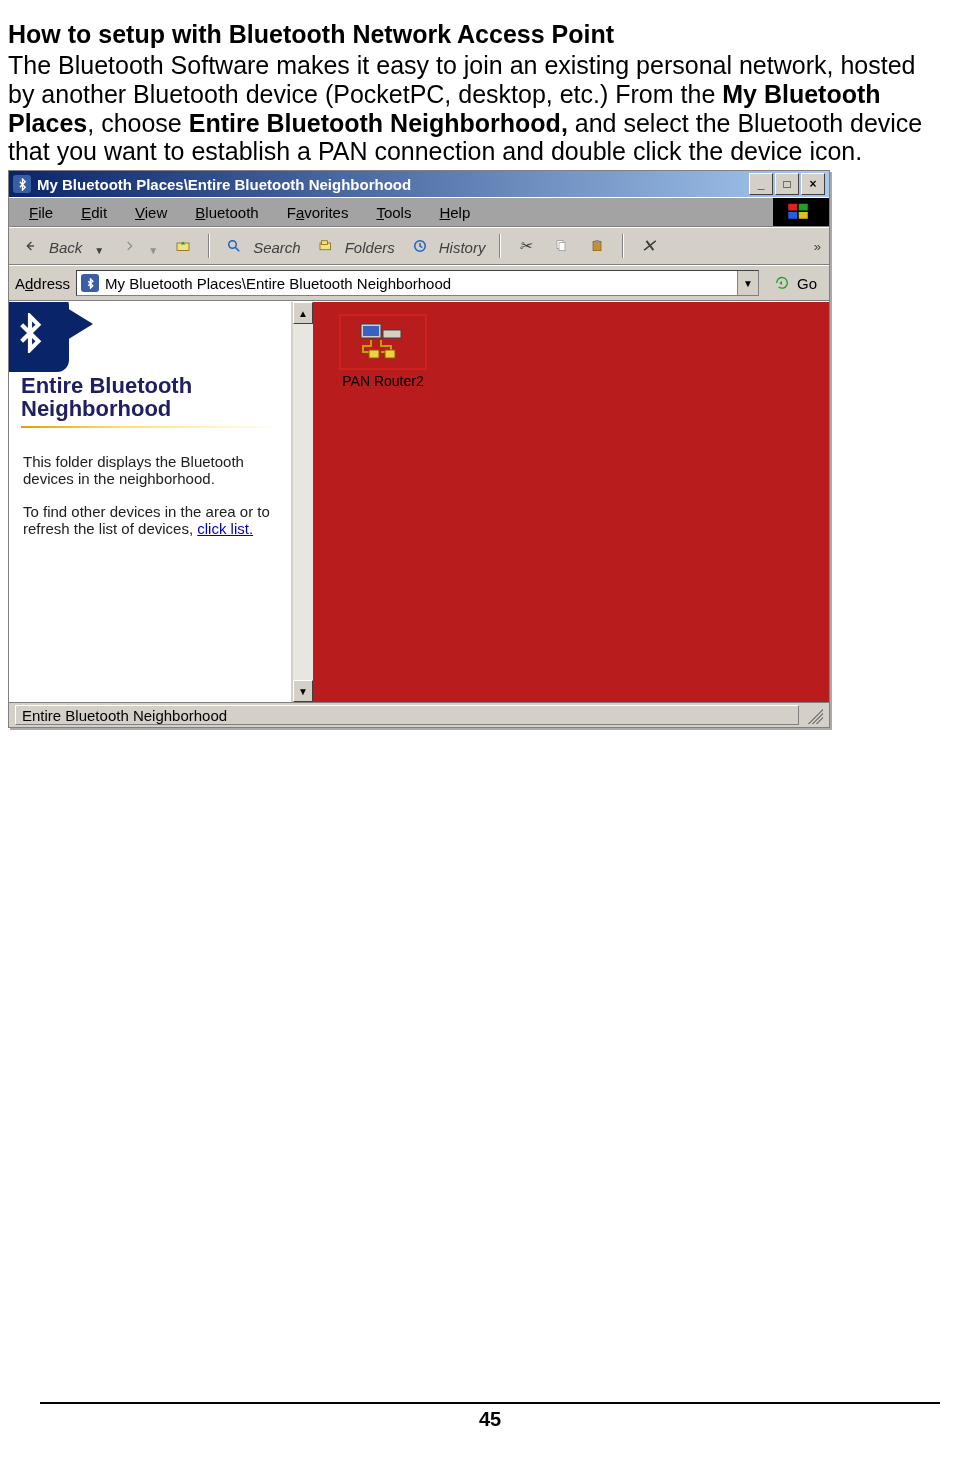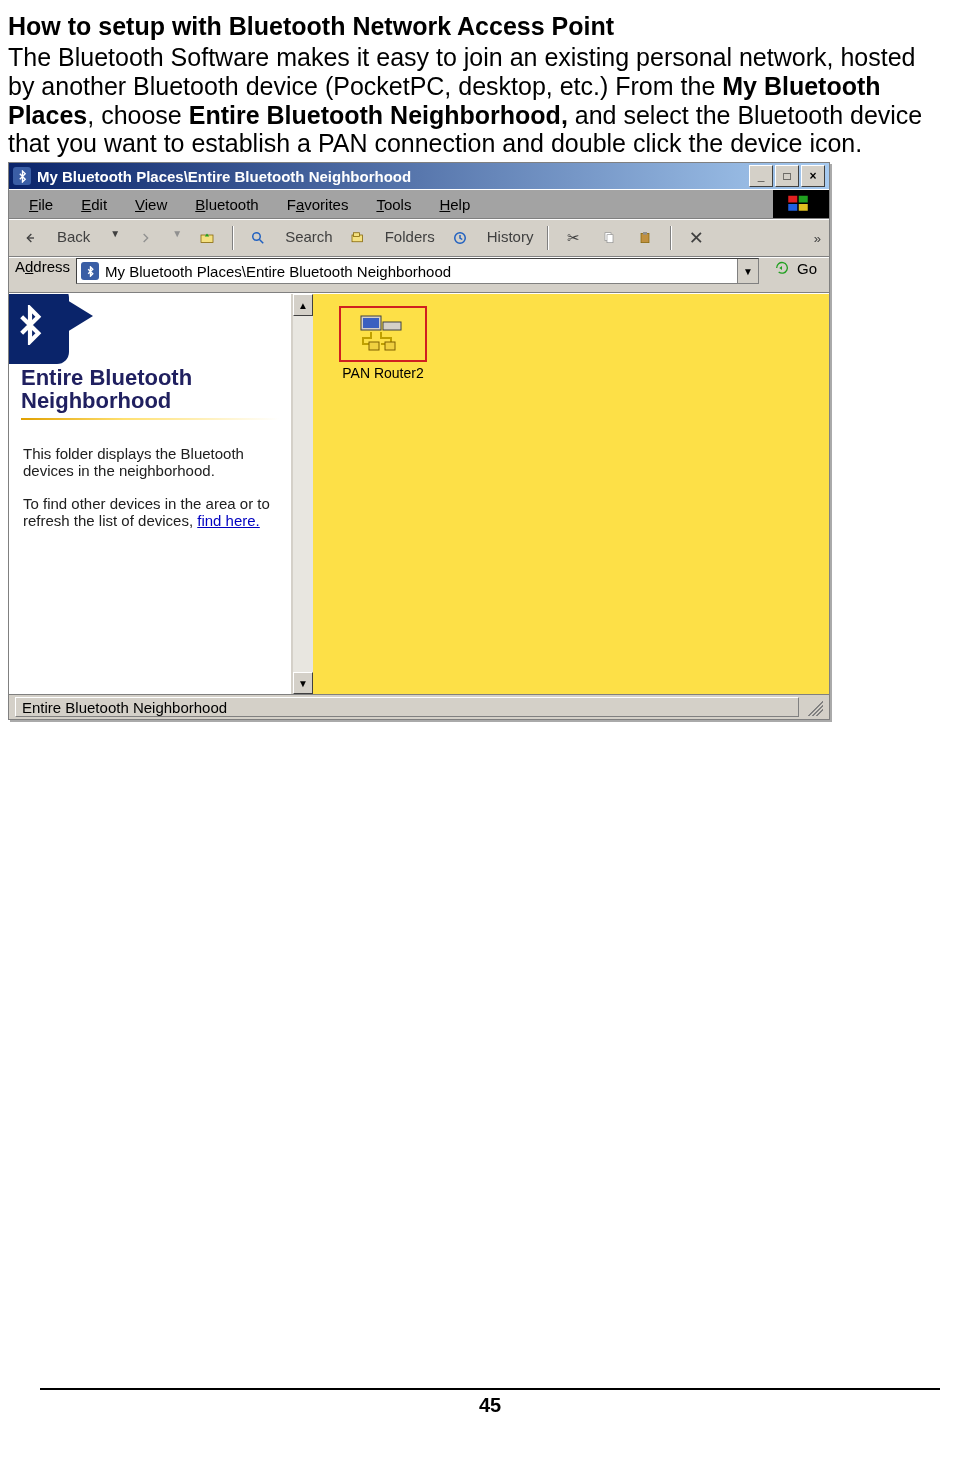--- a/index.html
+++ b/index.html
@@ -10,21 +10,21 @@
     width: 980px;
     height: 1457px;
     position: relative;
   }
   .page-content {
     padding: 8px 40px 0 8px;
   }
   .doc-heading {
     font-size: 25px;
     font-weight: bold;
-    margin: 4px 0 2px 0;
+    margin: 12px 0 2px 0;
   }
   .doc-para {
     font-size: 25px;
     line-height: 1.15;
     margin: 0 0 4px 0;
   }
   .bold { font-weight: bold; }
 
   
   .explorer-window {
@@ -104,32 +104,33 @@
     gap: 6px;
     font-size: 15px;
   }
   .tb-sep {
     width: 1px; height: 24px;
     background: #808080;
     box-shadow: 1px 0 0 #fff;
     margin: 0 4px;
   }
   .tb-btn {
-    display: flex; align-items: flex-start; gap: 16px;
+    display: flex; align-items: flex-end; gap: 8px;
     padding: 2px 4px;
     color: #404040;
+    font-style: italic;
   }
   .tb-btn-disabled { color: #909090; }
   .ico { width: 22px; height: 20px; display: inline-flex; align-items: center; justify-content: center; }
   .more-arrow { margin-left: auto; margin-right: 8px; font-size: 13px; color:#404040;}
 
   
   .address-bar {
     display: flex;
-    align-items: flex-start;
+    align-items: center;
     height: 34px;
     border-bottom: 1px solid #808080;
     border-top: 1px solid #fff;
     padding: 0 6px;
     gap: 6px;
     font-size: 15px;
   }
   .address-label .u { text-decoration: underline; }
   .address-field {
     flex: 1;
@@ -226,21 +227,21 @@
     border: 1px solid #fff;
     border-right-color:#404040; border-bottom-color:#404040;
     display: flex; align-items:center; justify-content:center;
     font-size: 10px;
   }
   .sb-track { flex: 1; }
 
   
   .list-view {
     flex: 1;
-    background: #fde047;
+    background: #b91c1c;
     padding: 12px 10px;
     font-size: 14px;
   }
   .icon-grid {
     display: flex;
     flex-wrap: wrap;
     gap: 6px 10px;
     align-content: flex-start;
   }
   .device {
@@ -280,21 +281,21 @@
     margin-left: 4px;
     background:
       linear-gradient(135deg, transparent 60%, #808080 60%, #808080 65%, transparent 65%,
                       transparent 70%, #808080 70%, #808080 75%, transparent 75%,
                       transparent 80%, #808080 80%, #808080 85%, transparent 85%);
   }
 
   
   .page-footer {
     position: absolute;
-    bottom: 40px;
+    bottom: 26px;
     left: 40px; right: 40px;
     text-align: center;
     border-top: 2px solid #000;
     padding-top: 4px;
     font-size: 20px;
     font-weight: bold;
   }
 </style>
 </head>
 <body>
@@ -450,21 +451,21 @@
           <div class="bt-large">
             <svg viewBox="0 0 24 24" width="40" height="40" fill="none" stroke="#fff" stroke-width="2.5">
                 <path d="M7 7l10 10-5 5V2l5 5L7 17"></path>
               </svg>
           </div>
         </div>
         <div class="info-title">Entire Bluetooth Neighborhood</div>
         <div class="info-title-underline"></div>
         <div class="info-body">
           <p>This folder displays the Bluetooth devices in the neighborhood.</p>
-          <p><span>To find other devices in the area or to refresh the list of devices, </span><span class="info-link">find here.</span></p>
+          <p><span>To find other devices in the area or to refresh the list of devices, </span><span class="info-link">click list.</span></p>
         </div>
       </div>
 
       <div class="scrollbar">
         <div class="sb-btn">▲</div>
         <div class="sb-track"></div>
         <div class="sb-btn">▼</div>
       </div>
 
       <div class="list-view">

